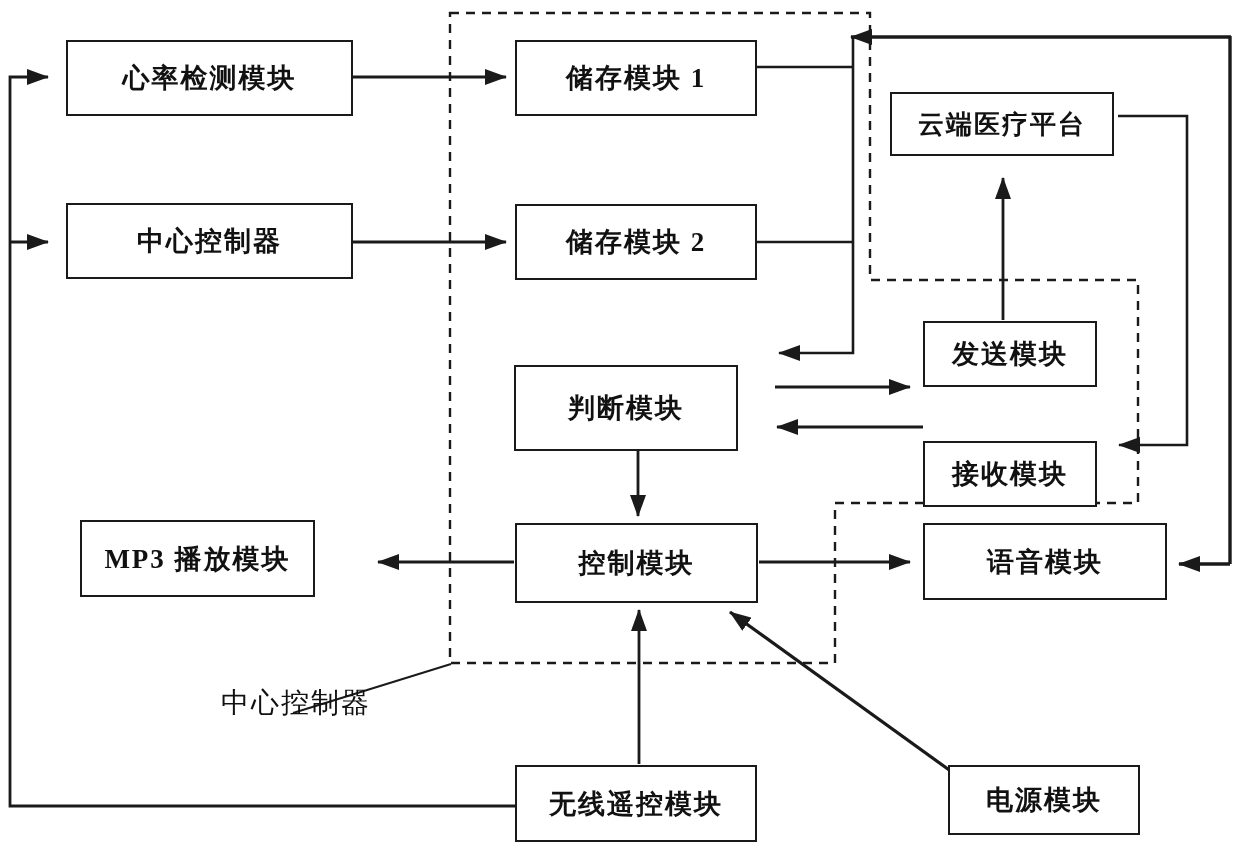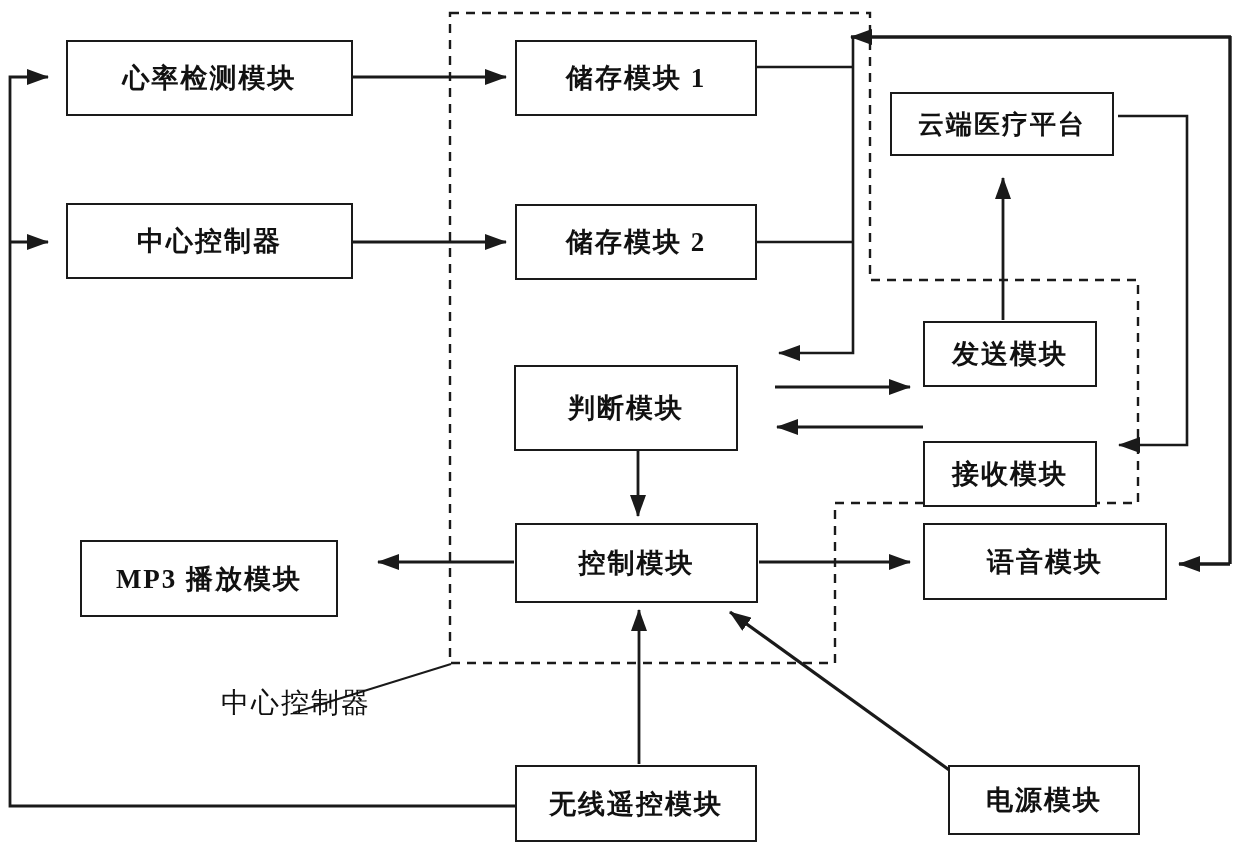--- a/index.html
+++ b/index.html
@@ -12,21 +12,21 @@
   .ann{position:absolute;z-index:1;font-size:28px;color:#111;letter-spacing:2px;white-space:nowrap;}
   .n-heart   {left:66px;  top:40px;  width:287px; height:76px;}
   .n-blood   {left:66px;  top:203px; width:287px; height:76px;}
   .n-s1      {left:515px; top:40px;  width:242px; height:76px;}
   .n-s2      {left:515px; top:204px; width:242px; height:76px;}
   .n-cloud   {left:890px; top:92px;  width:224px; height:64px; font-size:26px;}
   .n-send    {left:923px; top:321px; width:174px; height:66px;}
   .n-receive {left:923px; top:412px; width:174px; height:66px;margin-top:29px;}
   .n-judge   {left:514px; top:365px; width:224px; height:86px;}
   .n-control {left:515px; top:523px; width:243px; height:80px;}
-  .n-mp3     {left:80px;  top:540px; width:258px; height:77px;}
+  .n-mp3     {left:80px;  top:520px; width:235px; height:77px;}
   .n-voice   {left:923px; top:523px; width:244px; height:77px;}
   .n-wireless{left:515px; top:765px; width:242px; height:77px;}
   .n-power   {left:948px; top:765px; width:192px; height:70px;}
   .a-center  {left:216px; top:684px; width:160px; text-align:center;}
 </style>
 </head>
 <body>
 
 <div id="stage">
 

